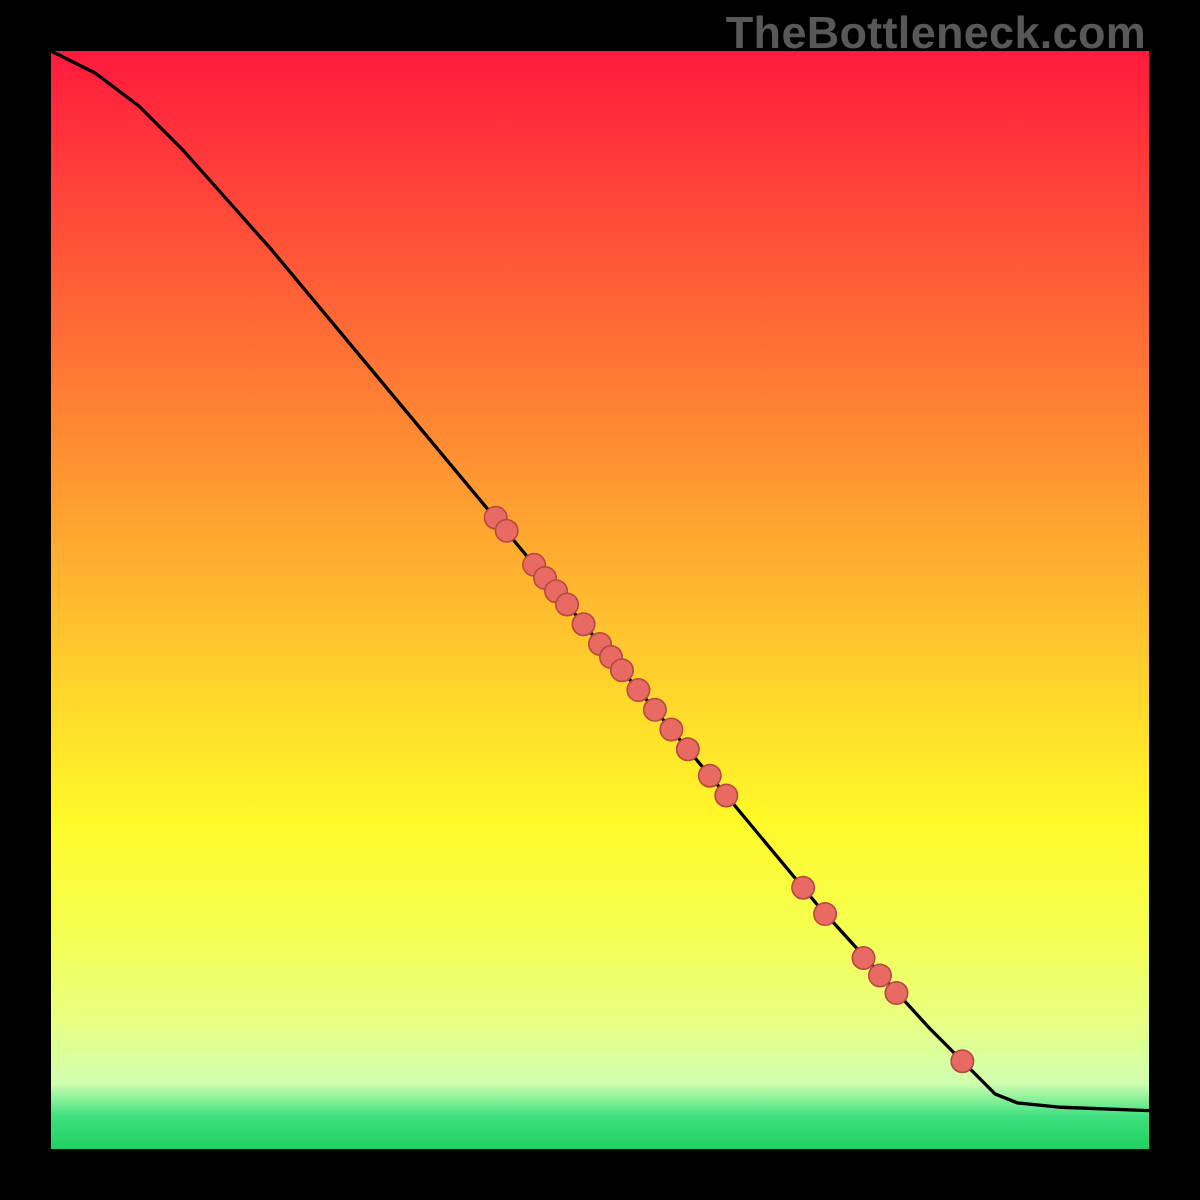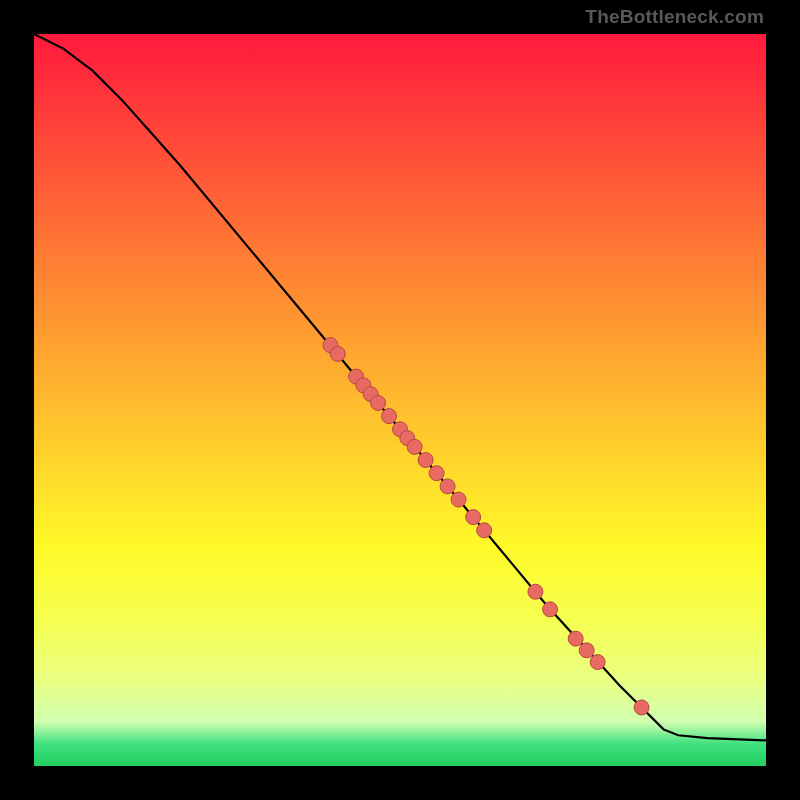--- a/index.html
+++ b/index.html
@@ -25,21 +25,21 @@
       #d0ffb0 94%,
       #40e080 97%,
       #20d060 100%
     );
   }
   .watermark {
     position: absolute;
     top: 6px;
     right: 36px;
     font-family: Arial, Helvetica, sans-serif;
-    font-size: 19px;
+    font-size: 30px;
     font-weight: bold;
     color: #58585a;
     letter-spacing: 0.2px;
   }
   svg.curve {
     position: absolute;
     left: 34px;
     top: 34px;
     width: 732px;
     height: 732px;

